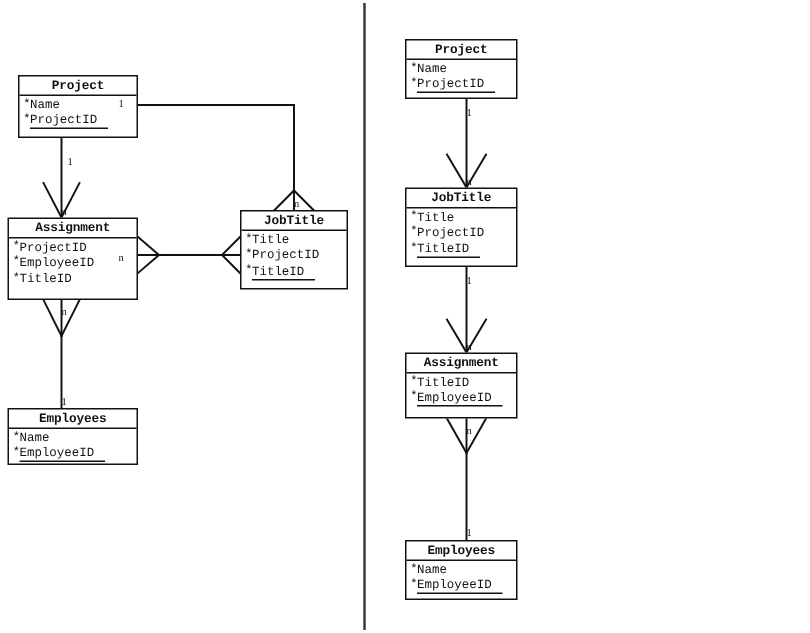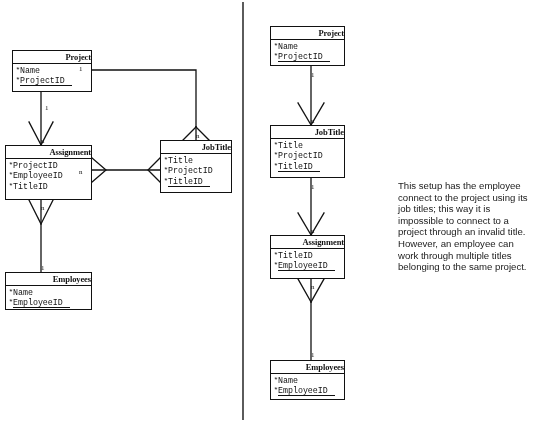--- a/index.html
+++ b/index.html
@@ -8,23 +8,23 @@
     background:#ffffff;
     font-family:"Liberation Sans", sans-serif;
     position:relative;
     overflow:hidden;
   }
   #stage{position:absolute;left:0;top:0;width:540px;height:422px;}
   svg.layer{position:absolute;left:0;top:0;width:540px;height:422px;}
 
   .ent{position:absolute;border:1.4px solid #111;background:#fff;box-sizing:border-box;}
   .ent .hdr{
-    text-align:right;font-weight:bold;font-size:8.5px;color:#111;
+    text-align:center;font-weight:bold;font-size:8.5px;color:#111;
     border-bottom:1.4px solid #111;line-height:12px;height:12px;
-    font-family:Liberation Serif, serif;
+    font-family:Liberation Mono, monospace;
     letter-spacing:-0.1px;
   }
   .ent .attrs{padding:2px 0 2px 2px;}
   .attr{
     font-family:"Liberation Mono", monospace;
     font-size:8.3px;line-height:10.4px;color:#111;white-space:nowrap;
     position:relative;padding-left:5px;
   }
   .attr .bullet{position:absolute;left:0.5px;top:-1px;font-size:8px;}
   .attr.pk span.t{border-bottom:1px solid #111;padding-right:7px;}
@@ -153,15 +153,14 @@
       <div class="card" style="left: 41px; top: 205px;">n</div>
       <div class="card" style="left: 41px; top: 265px;">1</div>
       <div class="card" style="left: 311px; top: 72px;">1</div>
       <div class="card" style="left: 311px; top: 118px;">n</div>
       <div class="card" style="left: 311px; top: 184px;">1</div>
       <div class="card" style="left: 311px; top: 228px;">n</div>
       <div class="card" style="left: 311px; top: 284px;">n</div>
       <div class="card" style="left: 311px; top: 352px;">1</div>
     </div>
 
-  <div class="note" id="note-right" style="left: 398px; top: 180px; width: 137px;">This setup has the employee connect to the project using its job titles; this way it is impossible to connect to a project through an invalid title. However, an employee can work through multiple titles belonging to the same project.</div>
 
 </div>
 
 </body></html>

